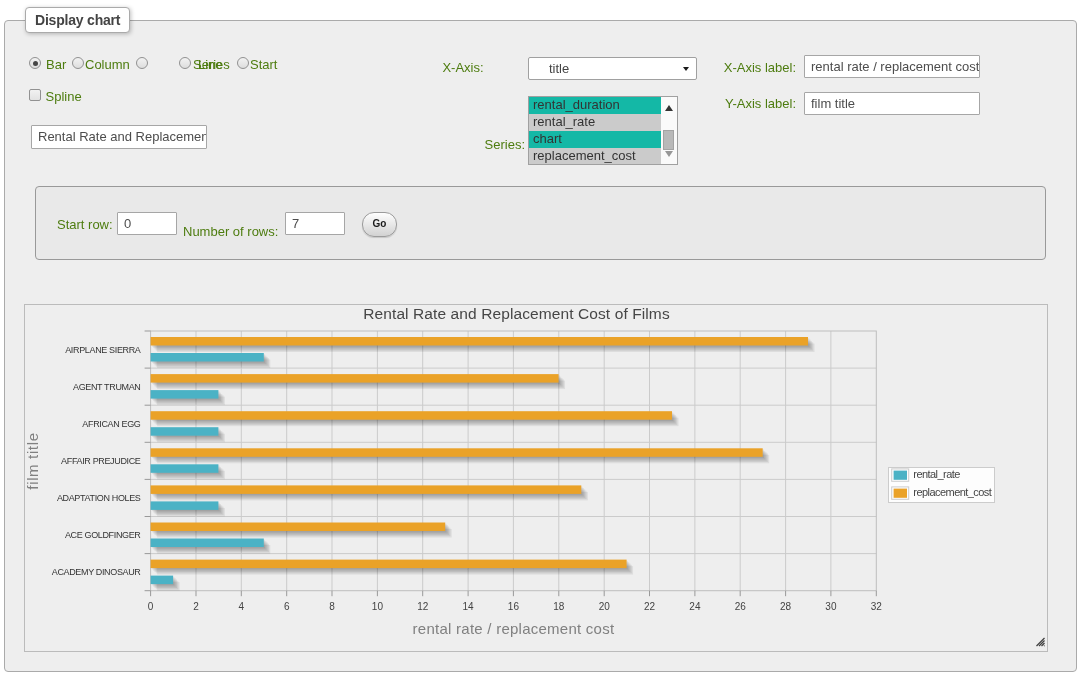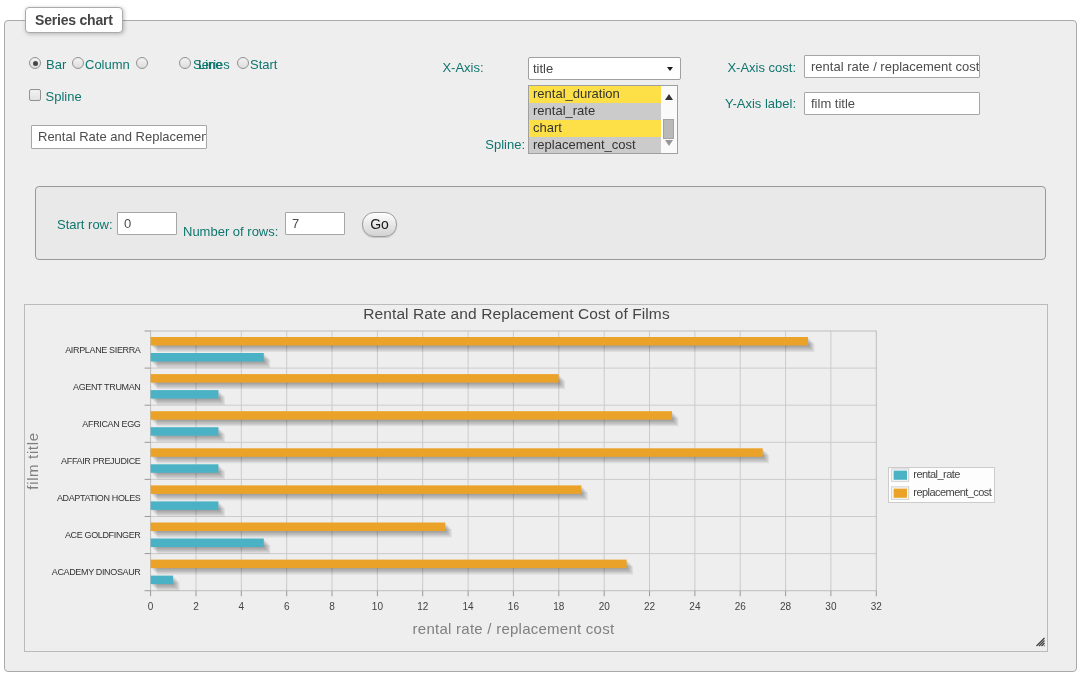--- a/index.html
+++ b/index.html
@@ -1,87 +1,87 @@
 <!DOCTYPE html>
 <html><head><meta charset="utf-8"><title>Display chart</title><style>
 * { margin:0; padding:0; box-sizing:content-box; }
 html,body { width:1081px; height:681px; background:#ffffff;
   font-family:"Liberation Sans", sans-serif; position:relative; overflow:hidden; }
 .abs { position:absolute; }
-.lbl { position:absolute; font-size:13px; color:#0f766e; line-height:13px; white-space:nowrap; }
+.lbl { position:absolute; font-size:13px; color:#4d7c0f; line-height:13px; white-space:nowrap; }
 #fieldset { position:absolute; left:4px; top:20px; width:1071px; height:650px;
   background:#eeeeee; border:1px solid #aaaaaa; border-radius:4px; }
 #legend { position:absolute; left:25px; top:7px; height:24px; background:#ffffff;
   border:1px solid #aaaaaa; border-radius:4px; padding:0 9px; font-size:14px; letter-spacing:-0.2px; font-weight:bold;
   color:#444444; line-height:24px; box-shadow:1px 1px 4px rgba(0,0,0,0.25); z-index:5; }
 .radio { position:absolute; width:10px; height:10px; border:1px solid #919191; border-radius:50%;
   background:linear-gradient(#f2f2f2,#dddddd); }
 .radio.on::after { content:""; position:absolute; left:2.5px; top:2.5px; width:5px; height:5px;
   border-radius:50%; background:#464646; }
 .checkbox { position:absolute; width:10px; height:10px; border:1px solid #919191; border-radius:2px;
   background:linear-gradient(#f1f1f1,#e2e2e2); }
 .input { position:absolute; background:#ffffff; border:1px solid #a6a6a6; border-radius:1px;
   font-size:13px; color:#4d4d4d; line-height:21px; padding:0 0 0 6px; overflow:hidden; white-space:nowrap; }
 #xsel { position:absolute; left:528px; top:57px; width:147px; height:21px; background:#ffffff;
-  border:1px solid #a0a0a0; border-radius:2px; font-size:13px; color:#444; line-height:21px; padding-left:4px; }
+  border:1px solid #a0a0a0; border-radius:2px; font-size:13px; color:#444; line-height:21px; padding-left:20px; }
 #xsel .arr { position:absolute; right:7px; top:8.5px; width:0; height:0;
   border-left:3px solid transparent; border-right:3px solid transparent; border-top:4.5px solid #1a1a1a; }
-#listbox { position:absolute; left:528px; top:85px; width:148px; height:67px; background:#fde047;
+#listbox { position:absolute; left:528px; top:96px; width:148px; height:67px; background:#14b8a6;
   border:1px solid #a0a0a0; overflow:hidden; }
 #listbox .row { position:absolute; left:0; width:131px; height:16.7px; font-size:13px; color:#333;
   line-height:16.5px; padding-left:4px; white-space:nowrap; }
 #listbox .sel { background:#cbcbcb; }
 #sbar { position:absolute; right:0; top:0; width:16px; height:67px; background:#fafafa; }
 #sbar .up { position:absolute; left:3.5px; top:8px; width:0; height:0;
   border-left:4.5px solid transparent; border-right:4.5px solid transparent; border-bottom:6px solid #333333; }
 #sbar .thumb { position:absolute; left:2px; top:33px; width:11px; height:20px; background:#b9b9b9; border:1px solid #a3a3a3; box-sizing:border-box; }
 #sbar .down { position:absolute; left:3.5px; bottom:7px; width:0; height:0;
   border-left:4.5px solid transparent; border-right:4.5px solid transparent; border-top:6px solid #979797; }
 #graybox { position:absolute; left:35px; top:186px; width:1009px; height:72px;
   background:#e9e9e9; border:1px solid #999999; border-radius:4px; }
 #gobtn { position:absolute; left:362px; top:212px; width:33px; height:23px; border:1px solid #9b9b9b;
-  border-radius:12px; background:linear-gradient(#fefefe,#d2d2d2); font-size:14px; font-weight:normal;
+  border-radius:12px; background:linear-gradient(#fefefe,#d2d2d2); font-size:10px; font-weight:bold;
   color:#1a1a1a; text-align:center; line-height:22px; box-shadow:0 1px 1px rgba(0,0,0,0.15); }
 #chartbox { position:absolute; left:24px; top:304px; width:1022px; height:346px;
   border:1px solid #bbbbbb; }
 </style></head>
 <body>
 <div id="fieldset"></div>
-<div id="legend">Series chart</div>
+<div id="legend">Display chart</div>
 
 <div class="radio on" style="left:29px; top:57px;"></div>
 <div class="lbl" style="left:46px; top:57.5px;">Bar</div>
 <div class="radio" style="left:71.5px; top:57px;"></div>
 <div class="lbl" style="left:85px; top:57.5px;">Column</div>
 <div class="radio" style="left:136px; top:57px;"></div>
 <div class="lbl" style="left:166px; top:57.5px;margin-left:32px;">Line</div>
 <div class="radio" style="left:179px; top:57px;"></div>
 <div class="lbl" style="left:193px; top:57.5px;">Series</div>
 <div class="radio" style="left:236.5px; top:57px;"></div>
 <div class="lbl" style="left:250px; top:57.5px;">Start</div>
 <div class="checkbox" style="left:28.5px; top:88.5px;"></div>
 <div class="lbl" style="left:45.5px; top:89.5px;">Spline</div>
 <div class="input" style="left:31px; top:125px; width:168px; height:22px; line-height:22px;">Rental Rate and Replacement Cost of Films</div>
 
 <div class="lbl" style="left:400px; top:61px; width:126px; text-align:center;">X-Axis:</div>
 <div id="xsel">title<span class="arr"></span></div>
-<div class="lbl" style="left:400px; top:138px; width:125px; text-align:right;">Spline:</div>
+<div class="lbl" style="left:400px; top:138px; width:125px; text-align:right;">Series:</div>
 <div id="listbox">
   <div class="row" style="top:0.4px;">rental_duration</div>
   <div class="row sel" style="top:17.1px;">rental_rate</div>
   <div class="row" style="top:33.8px;">chart</div>
   <div class="row sel" style="top:50.5px;">replacement_cost</div>
   <div id="sbar">
       <span class="up"></span>
       <span class="thumb"></span>
       <span class="down"></span>
     </div>
 </div>
 
-<div class="lbl" style="left:640px; top:61px; width:156px; text-align:right;">X-Axis cost:</div>
+<div class="lbl" style="left:640px; top:61px; width:156px; text-align:right;">X-Axis label:</div>
 <div class="input" style="left:804px; top:55px; width:168px; height:21px;">rental rate / replacement cost</div>
 <div class="lbl" style="left:640px; top:97px; width:156px; text-align:right;">Y-Axis label:</div>
 <div class="input" style="left:804px; top:92px; width:168px; height:21px;">film title</div>
 
 <div id="graybox"></div>
 <div class="lbl" style="left:57px; top:218px;">Start row:</div>
 <div class="input" style="left:117px; top:212px; width:52px; height:21px;">0</div>
 <div class="lbl" style="left:183px; top:218px;margin-top:7px;">Number of rows:</div>
 <div class="input" style="left:285px; top:212px; width:52px; height:21px;">7</div>
 <div id="gobtn">Go</div>

